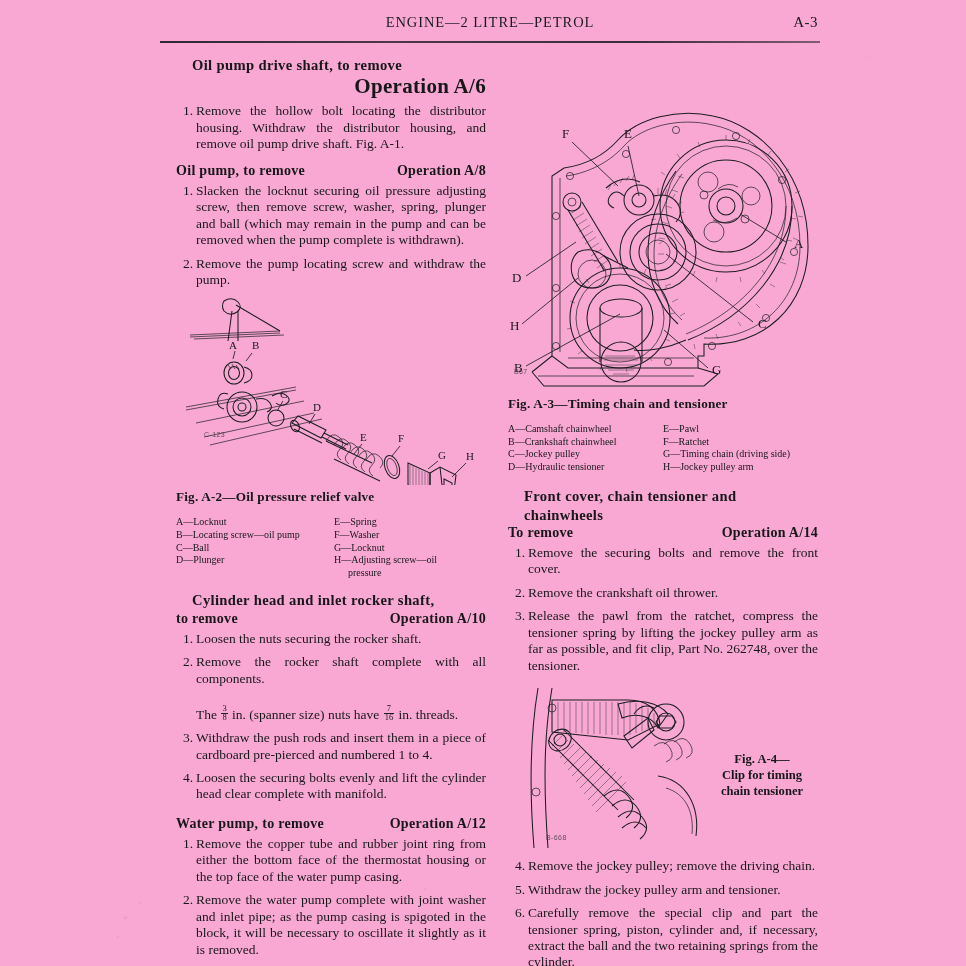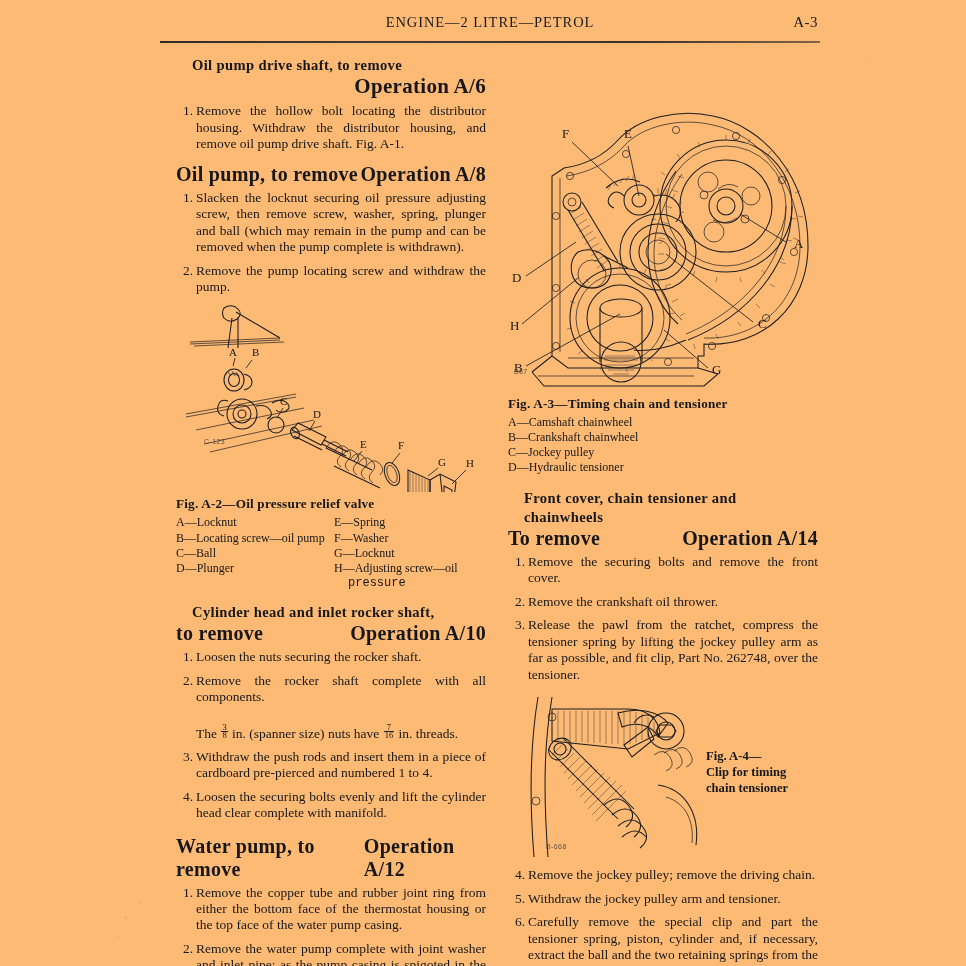--- a/index.html
+++ b/index.html
@@ -12,21 +12,21 @@
     width: 966px;
     height: 966px;
     overflow: hidden;
     font-family: "Liberation Serif", "DejaVu Serif", serif;
     color: #17171a;
     position: relative;
   }
   .page {
     position: absolute;
     inset: 0;
-    background: #fdba74;
+    background: #f9a8d4;
   }
   
   .paper-grain {
     position: absolute;
     inset: 0;
     pointer-events: none;
     background:
       radial-gradient(circle at 13% 95%, rgba(120,120,125,.13) 0 1.2px, transparent 2px),
       radial-gradient(circle at 14.5% 93.5%, rgba(120,120,125,.10) 0 1px, transparent 2px),
       radial-gradient(circle at 12.2% 97%, rgba(120,120,125,.09) 0 1px, transparent 2px),
@@ -85,21 +85,21 @@
     letter-spacing: .35px;
     line-height: 1.25;
     margin: 0 0 1px 16px;
     position: relative;
   }
   .sec-head-row {
     display: flex;
     justify-content: space-between;
     align-items: flex-end;
     font-weight: bold;
-    font-size: 20px;
+    font-size: 14px;
     letter-spacing: .3px;
   }
   .op-right {
     text-align: right;
     font-weight: bold;
     font-size: 21px;
     letter-spacing: .3px;
     margin-top: -1px;
   }
 
@@ -157,28 +157,28 @@
   
   .fig-cap {
     text-align: left;
     font-weight: bold;
     font-size: 13.2px;
     letter-spacing: .2px;
     margin-top: 4px;
   }
   .legend {
     display: flex;
-    margin-top: 3px;
-    font-size: 12px;
+    margin-top: 11px;
+    font-size: 10px;
     line-height: 1.26;
   }
   .legend .lcol { width: 50%; }
   .legend .lcol.wide { width: 52%; }
   .legend .item { white-space: nowrap; }
-  .legend .cont2 { display: block; padding-left: 14px; font-family: Liberation Mono, monospace; }
+  .legend .cont2 { display: block; padding-left: 14px; }
 
   
   .figure { position: relative; }
   .fig-ref {
     position: absolute;
     font-size: 7px;
     font-family: "Liberation Sans", sans-serif;
     color: #3a3a3e;
     letter-spacing: .4px;
     opacity: .82;
@@ -193,23 +193,23 @@
     font-size: 13px;
     fill: #17171a;
   }
   .calloutTxt.sm { font-size: 11px; }
 
   
   .a4wrap { position: relative; margin-top: 10px; height: 168px; }
   .a4-cap {
     position: absolute;
     right: 0;
-    top: 56px;
+    top: 68px;
     width: 112px;
-    text-align: left;
+    text-align: center;
     font-weight: bold;
     font-size: 12.6px;
     line-height: 1.25;
   }
 </style>
 </head>
 <body>
 
 <div class="page">
   <div class="paper-grain"></div>
@@ -532,20 +532,26 @@
       <div class="fig-ref" style="left:6px; top:312px">B67</div>
     </div>
 
     <div class="fig-cap">Fig. A-3—Timing chain and tensioner</div>
     <div class="legend">
       <div class="lcol">
         <div class="item">A—Camshaft chainwheel</div>
         <div class="item">B—Crankshaft chainwheel</div>
         <div class="item">C—Jockey pulley</div>
         <div class="item">D—Hydraulic tensioner</div>
+      </div>
+      <div class="lcol">
+        <div class="item">E—Pawl</div>
+        <div class="item">F—Ratchet</div>
+        <div class="item">G—Timing chain (driving side)</div>
+        <div class="item">H—Jockey pulley arm</div>
       </div>
     </div>
 
     <div style="margin-top:14px">
       <div class="sec-head">Front cover, chain tensioner and chainwheels</div>
       <div class="sec-head-row">
         <span>To remove</span>
         <span>Operation A/14</span>
       </div>
       <ol class="steps">

